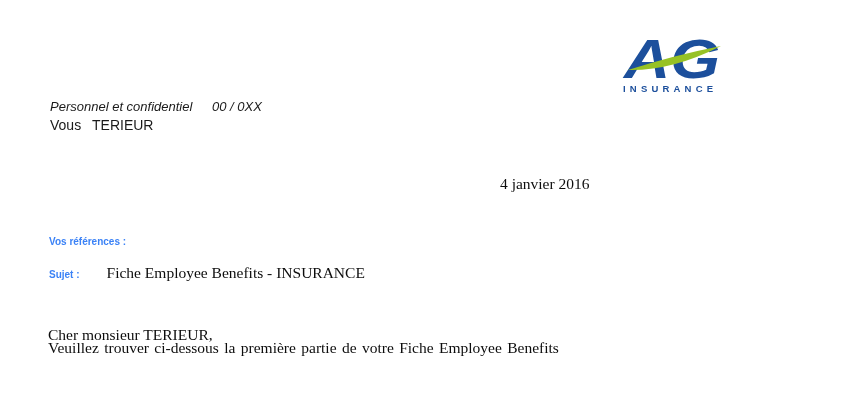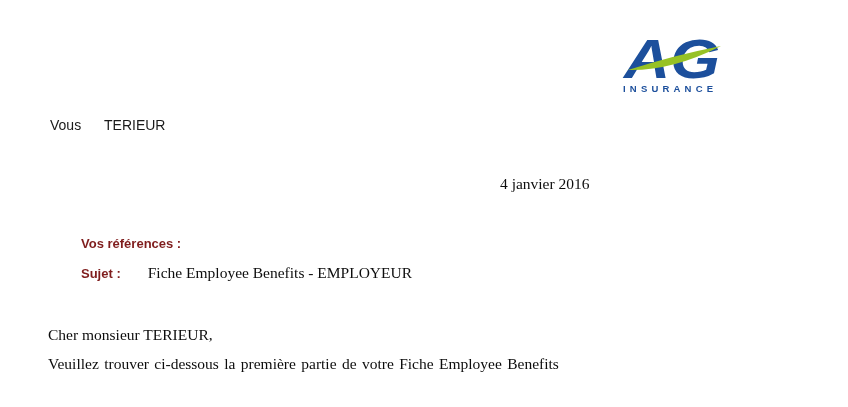--- a/index.html
+++ b/index.html
@@ -41,21 +41,21 @@
   
   .recipient {
     position: absolute;
     left: 50px;
     top: 117px;
     font-family: "Liberation Sans", sans-serif;
     font-size: 14px;
     color: #1a1a1a;
     white-space: nowrap;
   }
-  .recipient .lastname { margin-left: 19px; }
+  .recipient .lastname { margin-left: 7px; }
 
   
   .date {
     position: absolute;
     left: 500px;
     top: 175px;
     font-family: "Liberation Serif", serif;
     font-size: 15.5px;
     white-space: nowrap;
   }
@@ -66,23 +66,22 @@
     left: 49px;
     display: flex;
     align-items: baseline;
     white-space: nowrap;
   }
   .ref-line { top: 236px; }
   .subject-line { top: 264px; gap: 21px; }
   .meta-label {
     font-family: "Liberation Sans", sans-serif;
     font-weight: bold;
-    font-size: 13px;
-    color: #7f1d1d;
-    margin-left: 32px;
+    font-size: 10px;
+    color: #3b82f6;
   }
   .meta-value {
     font-family: "Liberation Serif", serif;
     margin-left: 6px;
     color: #0d0d0d;
   }
   .ref-line .meta-value { font-size: 14.5px; letter-spacing: -0.2px; }
   .subject-line .meta-value { font-size: 15.5px; }
 
   
@@ -91,56 +90,60 @@
     left: 48px;
     top: 326px;
     font-family: "Liberation Serif", serif;
     font-size: 15.5px;
     white-space: nowrap;
     text-align: right;
   }
   .body-text {
     position: absolute;
     left: 48px;
-    top: 352px;
+    top: 336px;
     font-family: "Liberation Serif", serif;
     font-size: 15.5px;
     line-height: 24px;
   }
   .body-text .line { white-space: nowrap; }
   .body-text .justified { word-spacing: 1.5px; }
 </style>
 </head>
 <body>
 
 <div class="page">
 
   <div class="logo">
     <svg width="106" height="64" viewBox="0 0 106 64" xmlns="http://www.w3.org/2000/svg">
       <text x="4" y="47" font-family="'Liberation Sans', sans-serif" font-weight="bold" font-style="italic" font-size="56" textLength="96" lengthAdjust="spacingAndGlyphs" fill="#1c4f9c">AG</text>
       <path d="M8,39 Q55,24 101,15 Q52,40 8,39 Z" fill="#97c225"></path>
       <text x="3" y="61" font-family="'Liberation Sans', sans-serif" font-weight="bold" font-size="9.5" letter-spacing="4.2" fill="#1c4f9c">INSURANCE</text>
     </svg>
   </div>
 
+  <div class="classification">
+    <span>Personnel et confidentiel</span>
+    <span class="code">00 / 0XX</span>
+  </div>
 
   <div class="recipient">
     <span>Vous</span>
     <span class="lastname">TERIEUR</span>
   </div>
 
   <div class="date">4 janvier 2016</div>
 
   <div class="meta-line ref-line">
     <span class="meta-label">Vos références :</span>
   </div>
 
   <div class="meta-line subject-line">
     <span class="meta-label">Sujet :</span>
-    <span class="meta-value">Fiche Employee Benefits - EMPLOYEUR</span>
+    <span class="meta-value">Fiche Employee Benefits - INSURANCE</span>
   </div>
 
   <div class="greeting">Cher monsieur TERIEUR,</div>
 
   <div class="body-text">
     <div class="line justified">Veuillez trouver ci-dessous la première partie de votre Fiche Employee Benefits</div>
   </div>
 
 </div>
 

